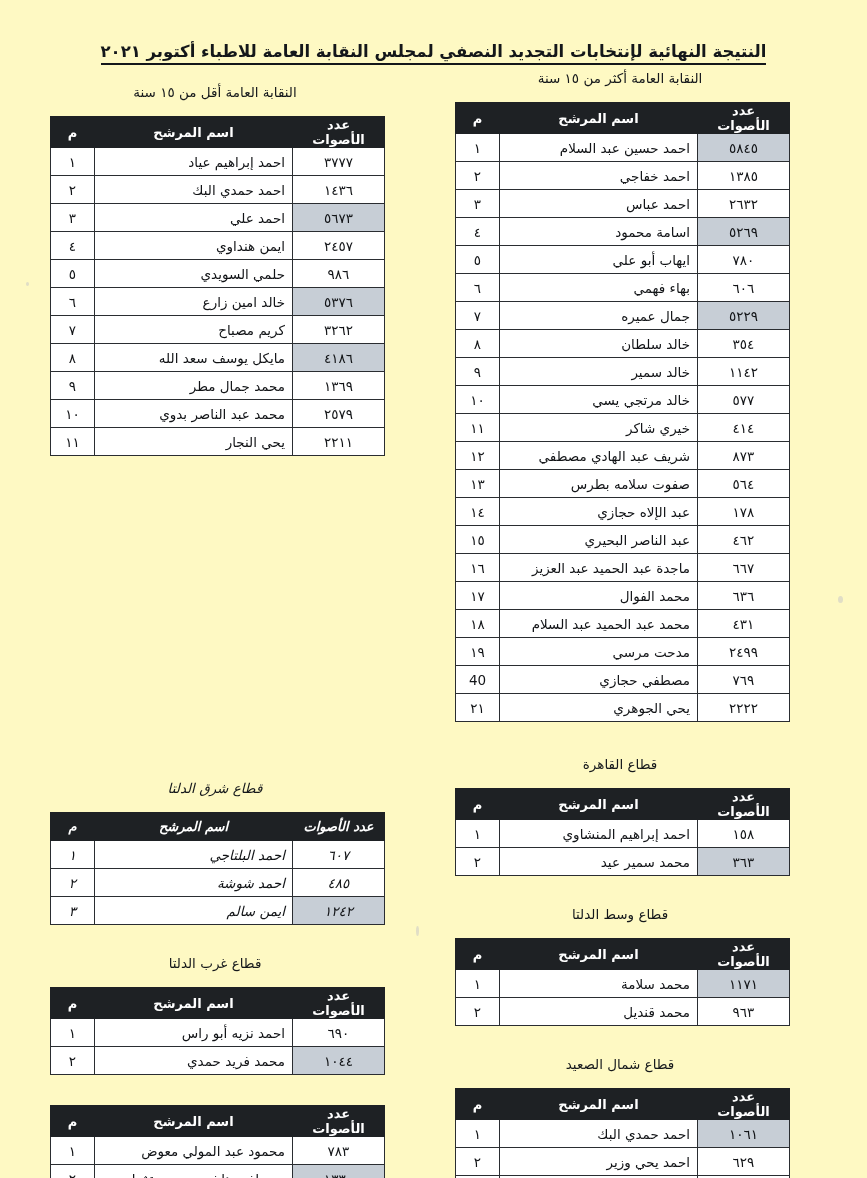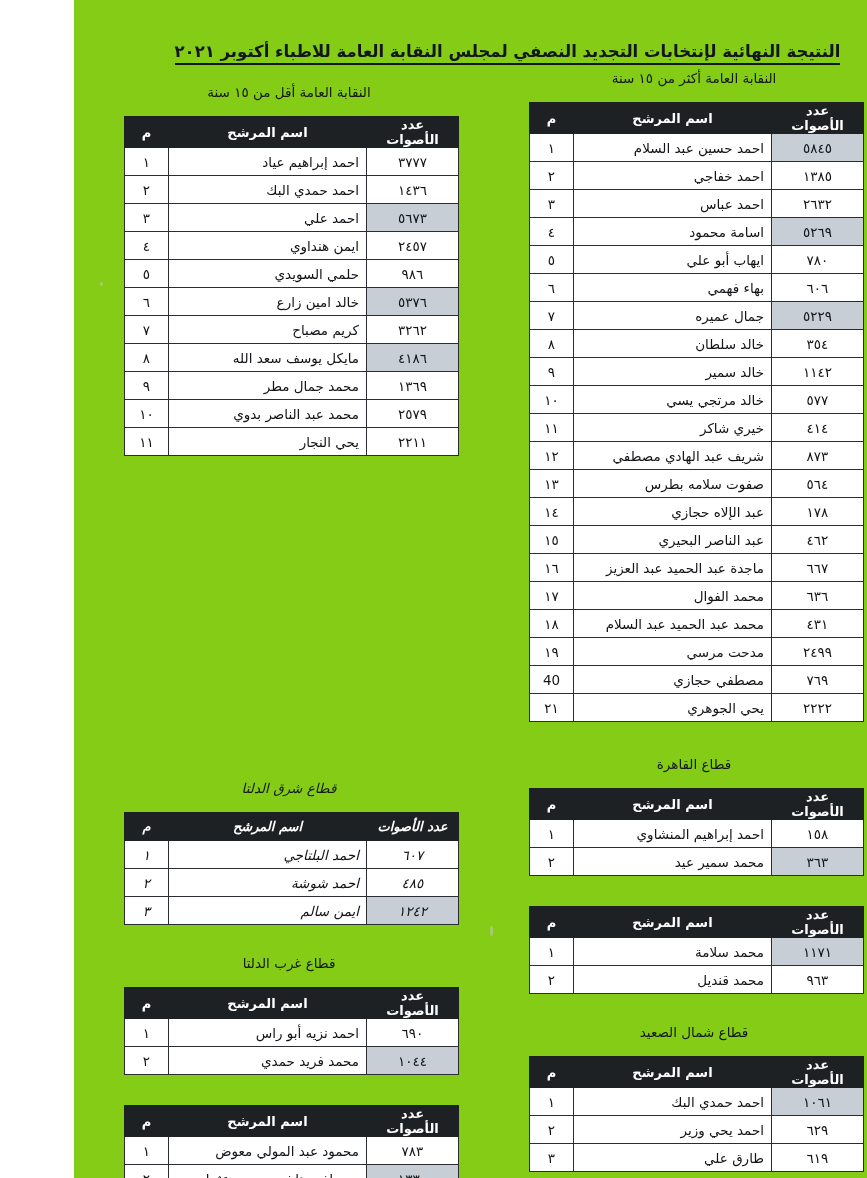--- a/index.html
+++ b/index.html
@@ -12,23 +12,23 @@
     width: 867px;
     height: 1178px;
     position: relative;
     font-family: "DejaVu Sans", "Liberation Sans", sans-serif;
     color: #111111;
     overflow: hidden;
   }
 
   .page {
     position: relative;
-    width: 793px;
+    width: 867px;
     height: 1178px;
-    background: #84cc16;
+    background: #fef9c3;
   }
 
   
   .doc-title {
     position: absolute;
     top: 42px;
     left: 0;
     width: 867px;
     text-align: center;
     font-size: 16.5px;
@@ -291,20 +291,21 @@
               <td class="td-name">محمد سمير عيد</td>
               <td class="td-num">٢</td>
             </tr>
           </tbody>
       </table>
     </div>
 
     <div class="gap-a"></div>
 
     <div class="block">
+      <div class="block-caption">قطاع وسط الدلتا</div>
       <table class="result-table wide">
         <colgroup>
             <col class="c-votes">
             <col class="c-name">
             <col class="c-num">
           </colgroup>
         <thead>
           <tr>
             <th class="th-votes">عدد الأصوات</th>
             <th class="th-name">اسم المرشح</th>

